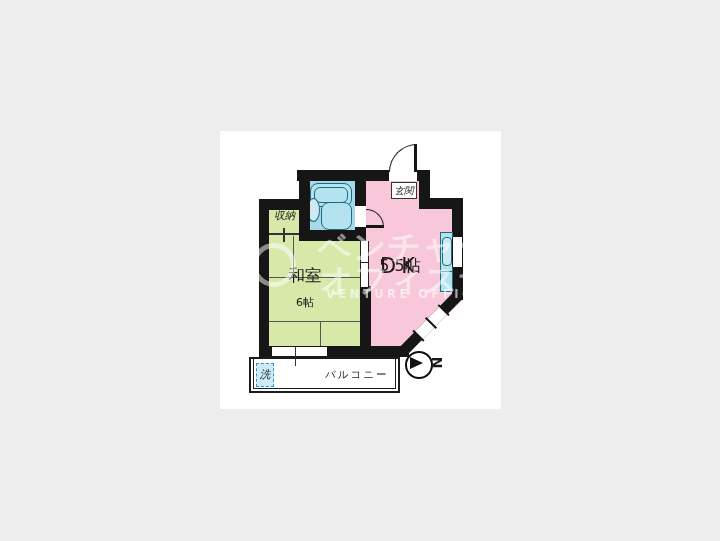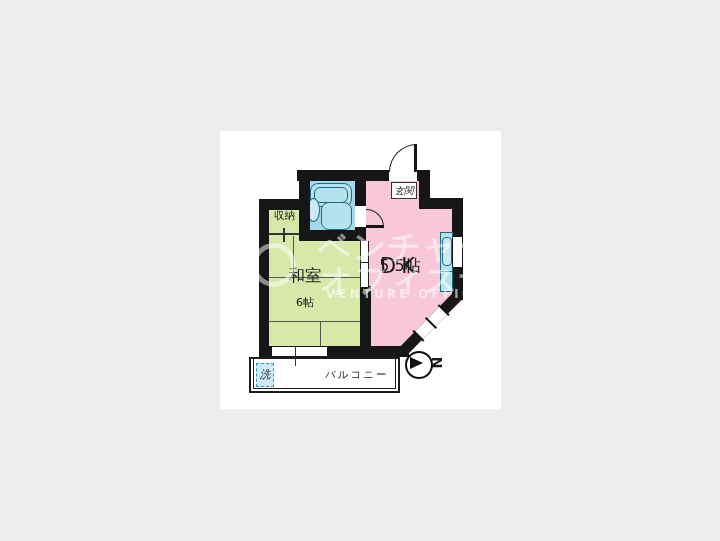--- a/index.html
+++ b/index.html
@@ -89,21 +89,21 @@
   <div class="leaf" style="left:366px;top:225px;width:18px;height:2.5px;"></div>
 
   <div class="abs" style="left:391px;top:182px;width:26px;height:17px;background:#fff;border:1px solid #333;box-sizing:border-box;z-index:6;">
     <div class="ctr" style="font-size:9.5px;line-height:15px;color:#111;">玄関</div>
   </div>
 
   <div class="txt ctr" style="left:368px;top:238px;width:64px;font-size:21px;letter-spacing:5px;margin-top:17px;">DK</div>
   <div class="txt ctr" style="left:364px;top:257px;width:72px;font-size:16px;">5.5帖</div>
   <div class="txt ctr" style="left:279px;top:267px;width:52px;font-size:16.5px;">和室</div>
   <div class="txt ctr" style="left:279px;top:297px;width:52px;font-size:11px;">6帖</div>
-  <div class="txt ctr" style="left:270px;top:210px;width:29px;font-size:10.5px;">収納</div>
+  <div class="txt ctr" style="left:270px;top:210px;width:29px;font-size:10.5px;font-style:italic;">収納</div>
 
   <div class="balc" style="left:249px;top:357px;width:151px;height:36px;">
     <div class="balc-inner"></div>
   </div>
   <div class="abs" style="left:256px;top:363px;width:18px;height:24px;background:var(--c-laundry_fill);
               border:1.5px dashed var(--c-laundry_border);box-sizing:border-box;z-index:6;">
     <div class="ctr" style="font-size:11px;line-height:21px;color:#123;">洗</div>
   </div>
   <div class="txt" style="left:282px;top:369px;font-size:10.5px;letter-spacing:2px;color:#222;margin-left:43px;">バルコニー</div>
 

